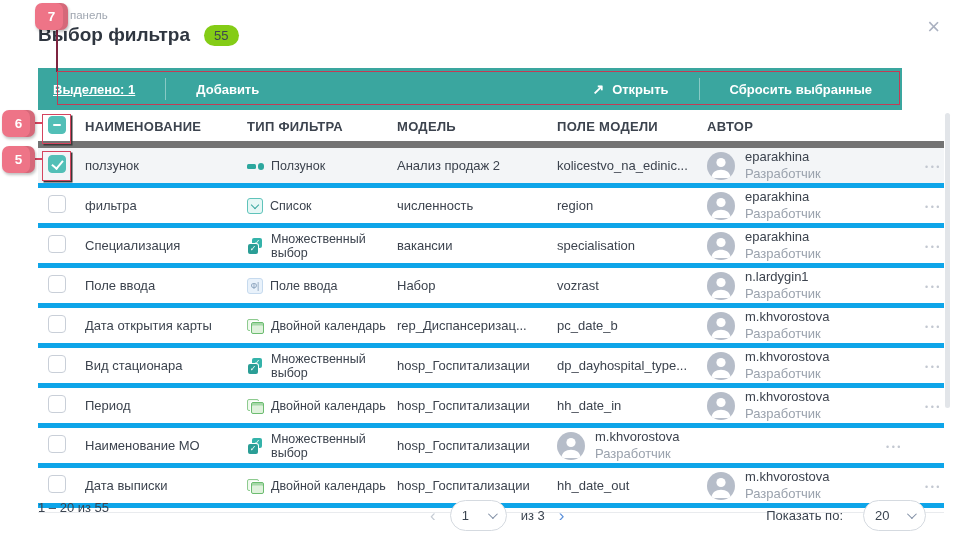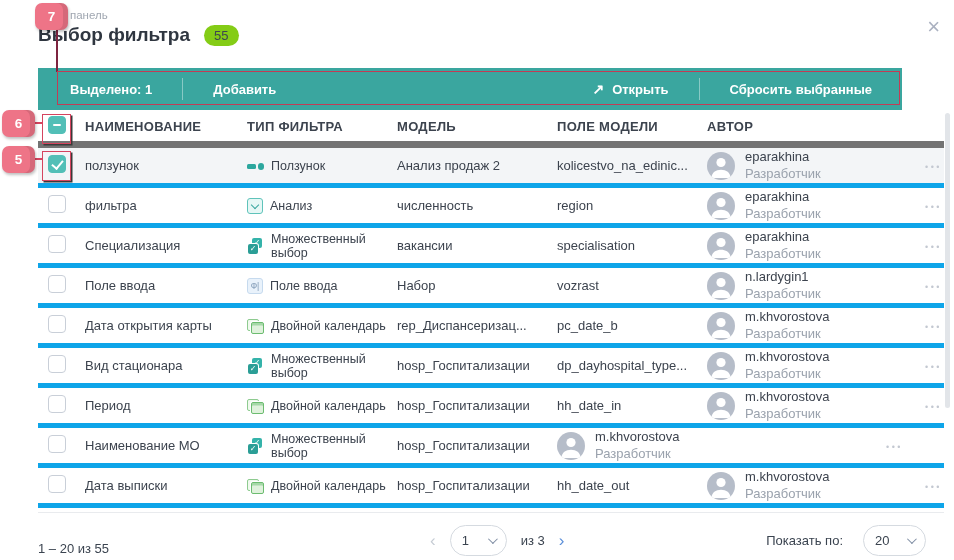--- a/index.html
+++ b/index.html
@@ -11,21 +11,21 @@
   .bg-text { position:absolute; left:70px; top:9px; font-size:11.5px; color:#a0a7b1; }
   .title-row { position:absolute; left:38px; top:24px; display:flex; align-items:center; gap:14px; }
   .page-title { font-size:19px; font-weight:bold; color:#2f3640; }
   .count-badge { background:#84cc16; color:#3e4650; font-size:13px; padding:3px 10px; border-radius:11px; }
   .close-btn { position:absolute; right:14px; top:16px; font-size:22px; color:#aab1c0; cursor:pointer; line-height:1; }
 
   
   .toolbar { position:absolute; left:38px; top:68px; width:864px; height:42px; background:#3aa69f;
              display:flex; align-items:center; color:#fff; font-size:13px; font-weight:bold; }
   .tb-item { padding:0 30px; cursor:pointer; white-space:nowrap; display:flex; align-items:center; gap:8px; }
-  .tb-item.first { padding-left:32px; }
+  .tb-item.first { padding-left:15px;text-decoration:underline; }
   .tb-sep { width:1px; height:22px; background:rgba(255,255,255,0.4); }
   .tb-spacer { flex:1; }
   .open-arrow { font-size:14px; font-weight:bold; }
 
   
   .table { position:absolute; left:38px; top:112px; width:906px; }
   .thead, .trow { display:grid; grid-template-columns:47px 162px 150px 160px 150px 1fr 39px; align-items:center; }
   .thead { height:36px; border-bottom:7px solid #737373; }
   .th { font-size:10.5px; font-weight:bold; color:#454c55; letter-spacing:0.3px; }
   .trow { height:40px; border-bottom:5px solid #0ea5e9; }
@@ -67,21 +67,21 @@
   .c-author { font-size:13px; color:#3c434e; white-space:nowrap; }
   .c-role { font-size:13px; color:#9aa2ad; }
   .menu-cell { text-align:right; padding-right:2px; }
   .menu-dots { font-size:9px; letter-spacing:2.5px; color:#c3c8d1; cursor:pointer; }
   .row10-sliver { height:5px; border-bottom:1px solid #e9ebee; }
 
   
   .scroll-thumb { position:absolute; left:945px; top:113px; width:5px; height:295px; background:#e2e5e9; border-radius:3px; }
 
   
-  .pagination { position:absolute; left:38px; right:10px; top:520px; height:36px; display:flex; align-items:flex-end; font-size:13px; color:#3b4450; }
+  .pagination { position:absolute; left:38px; right:10px; top:500px; height:36px; display:flex; align-items:flex-start; font-size:13px; color:#3b4450; }
   .range-label { white-space:nowrap; }
   .pg-center { position:absolute; left:392px; display:flex; align-items:center; gap:14px; }
   .pg-chevron { font-size:17px; line-height:1; cursor:pointer; }
   .pg-prev { color:#c6ccd4; }
   .pg-next { color:#5b8fd9; }
   .pill { display:flex; align-items:center; justify-content:space-between; border:1px solid #d5dae0; border-radius:16px;
           height:31px; padding:0 11px; gap:9px; cursor:pointer; background:#fff; }
   .pill .chev { width:7px; height:7px; border-right:1.6px solid #7f8da3; border-bottom:1.6px solid #7f8da3;
           transform:rotate(45deg) translateY(-2px); }
   .page-pill { width:57px; }
@@ -163,21 +163,21 @@
       </span>
     </div>
     <div class="cell menu-cell"><span class="menu-dots">•••</span></div>
   </div>
 
   <div class="trow">
     <div class="cell cb-cell"><span class="checkbox"></span></div>
     <div class="cell c-name">фильтра</div>
     <div class="cell type-cell">
       <span class="ic ic-list"></span>
-      <span class="c-type">Анализ</span>
+      <span class="c-type">Список</span>
     </div>
     <div class="cell c-model">численность</div>
     <div class="cell c-field">region</div>
     <div class="cell author-cell">
       <span class="avatar">
         <svg width="28" height="28" viewBox="0 0 28 28">
           <circle cx="14" cy="10.5" r="4.6" fill="#ffffff"></circle>
           <path d="M4.5 26c0-5.4 4.3-8.2 9.5-8.2s9.5 2.8 9.5 8.2z" fill="#ffffff"></path>
         </svg>
       </span>

